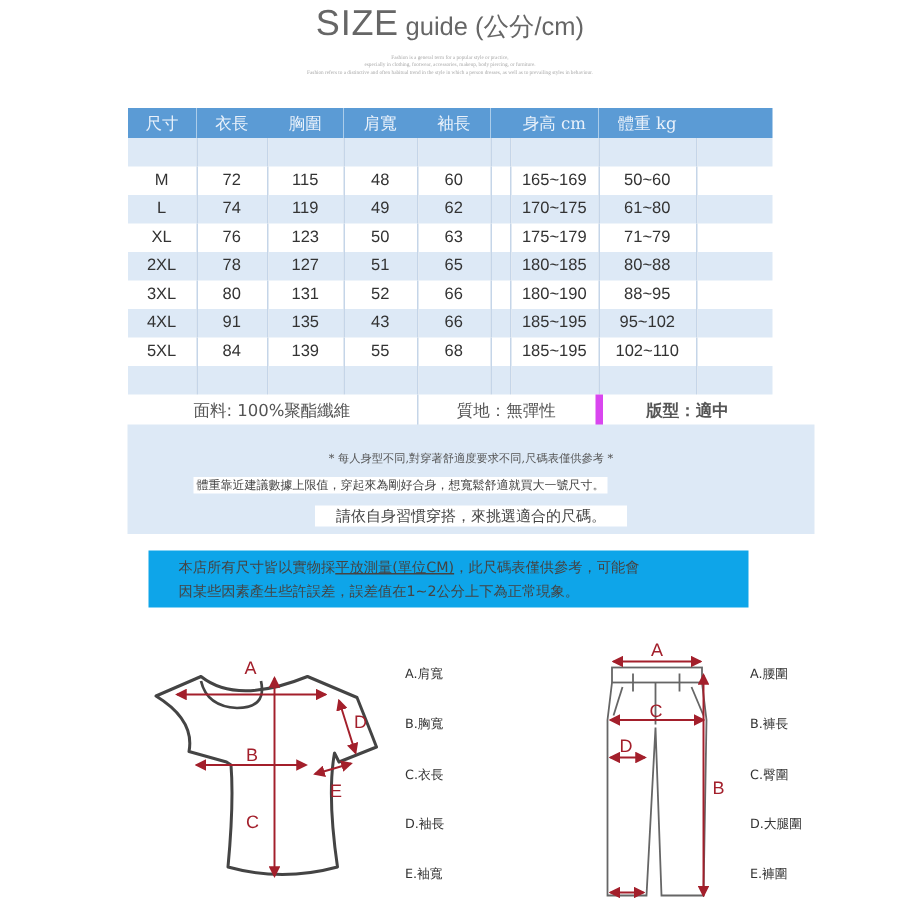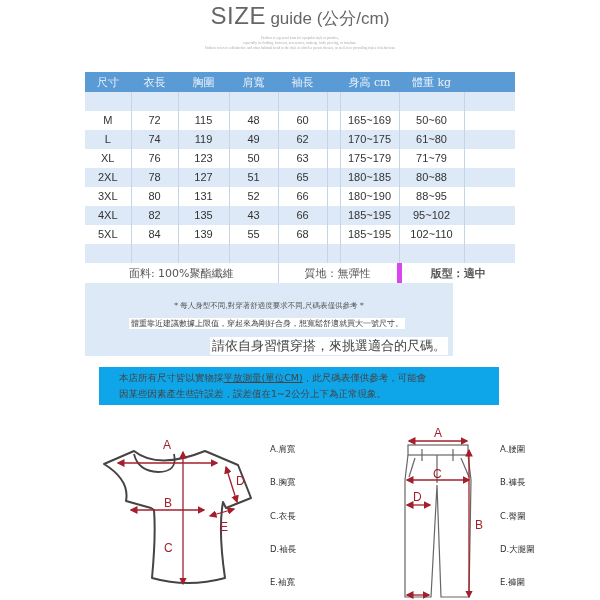--- a/index.html
+++ b/index.html
@@ -19,27 +19,27 @@
                                  height: 19px; line-height: 19px; white-space: nowrap; overflow: hidden; }
   .sizetable th { background: #5b9bd5; color: #eaf2fb; font-weight: normal; height: 20px;
                   font-family: "DejaVu Serif", serif; font-size: 11px; border-right: none; }
   .sizetable tr.alt td { background: #dde9f6; }
   .sizetable tr.plain td { background: #ffffff; }
   .sizetable tr td:last-child { border-right: none; font-weight: bold; }
   .sizetable td { font-family: "Liberation Sans", sans-serif; color: #333; }
   .sizetable tr.material td { background: #fff; font-size: 11px; color: #555;
                               font-family: "DejaVu Sans", sans-serif; height: 21px; line-height: 21px; }
 
-  .notes { position: absolute; left: 85px; top: 283px; width: 368px; height: 73px; background: #dde9f6; }
+  .notes { position: absolute; left: 85px; top: 283px; width: 458px; height: 73px; background: #dde9f6; }
   .notes .n1 { position: absolute; top: 18px; width: 100%; text-align: center; font-size: 7.5px; color: #555;
                font-family: "DejaVu Serif", serif; }
   .notes .n2 { position: absolute; top: 35px; left: 44px; font-size: 8px; color: #444; background: #ffffff;
                font-family: "DejaVu Serif", serif; padding: 0 2px; }
-  .notes .n3 { position: absolute; top: 54px; left: 125px; font-size: 13px; color: #444; background: #ffffff;
-               font-family: "DejaVu Serif", serif; padding: 0 2px; }
+  .notes .n3 { position: absolute; top: 54px; left: 125px; font-size: 10px; color: #444; background: #ffffff;
+               font-family: "DejaVu Serif", serif; padding: 0 14px; }
 
   .disclaimer { position: absolute; left: 99px; top: 367px; width: 400px; height: 38px; background: #0ea5e9; }
   .disclaimer .l1, .disclaimer .l2 { position: absolute; left: 20px; font-size: 9.5px; color: #444;
                                      font-family: "DejaVu Sans", sans-serif; white-space: nowrap; }
   .disclaimer .l1 { top: 5px; }
   .disclaimer .l2 { top: 21px; }
   .disclaimer u { text-decoration: underline; }
 
   .diagram { position: absolute; }
   .legend-item { position: absolute; font-size: 8.5px; color: #333; font-family: "DejaVu Sans", sans-serif; white-space: nowrap; }
@@ -145,21 +145,21 @@
       <td>131</td>
       <td>52</td>
       <td>66</td>
       <td></td>
       <td>180~190</td>
       <td>88~95</td>
       <td></td>
     </tr>
     <tr class="alt">
       <td>4XL</td>
-      <td>82</td>
+      <td>91</td>
       <td>135</td>
       <td>43</td>
       <td>66</td>
       <td></td>
       <td>185~195</td>
       <td>95~102</td>
       <td></td>
     </tr>
     <tr class="plain">
       <td>5XL</td>

